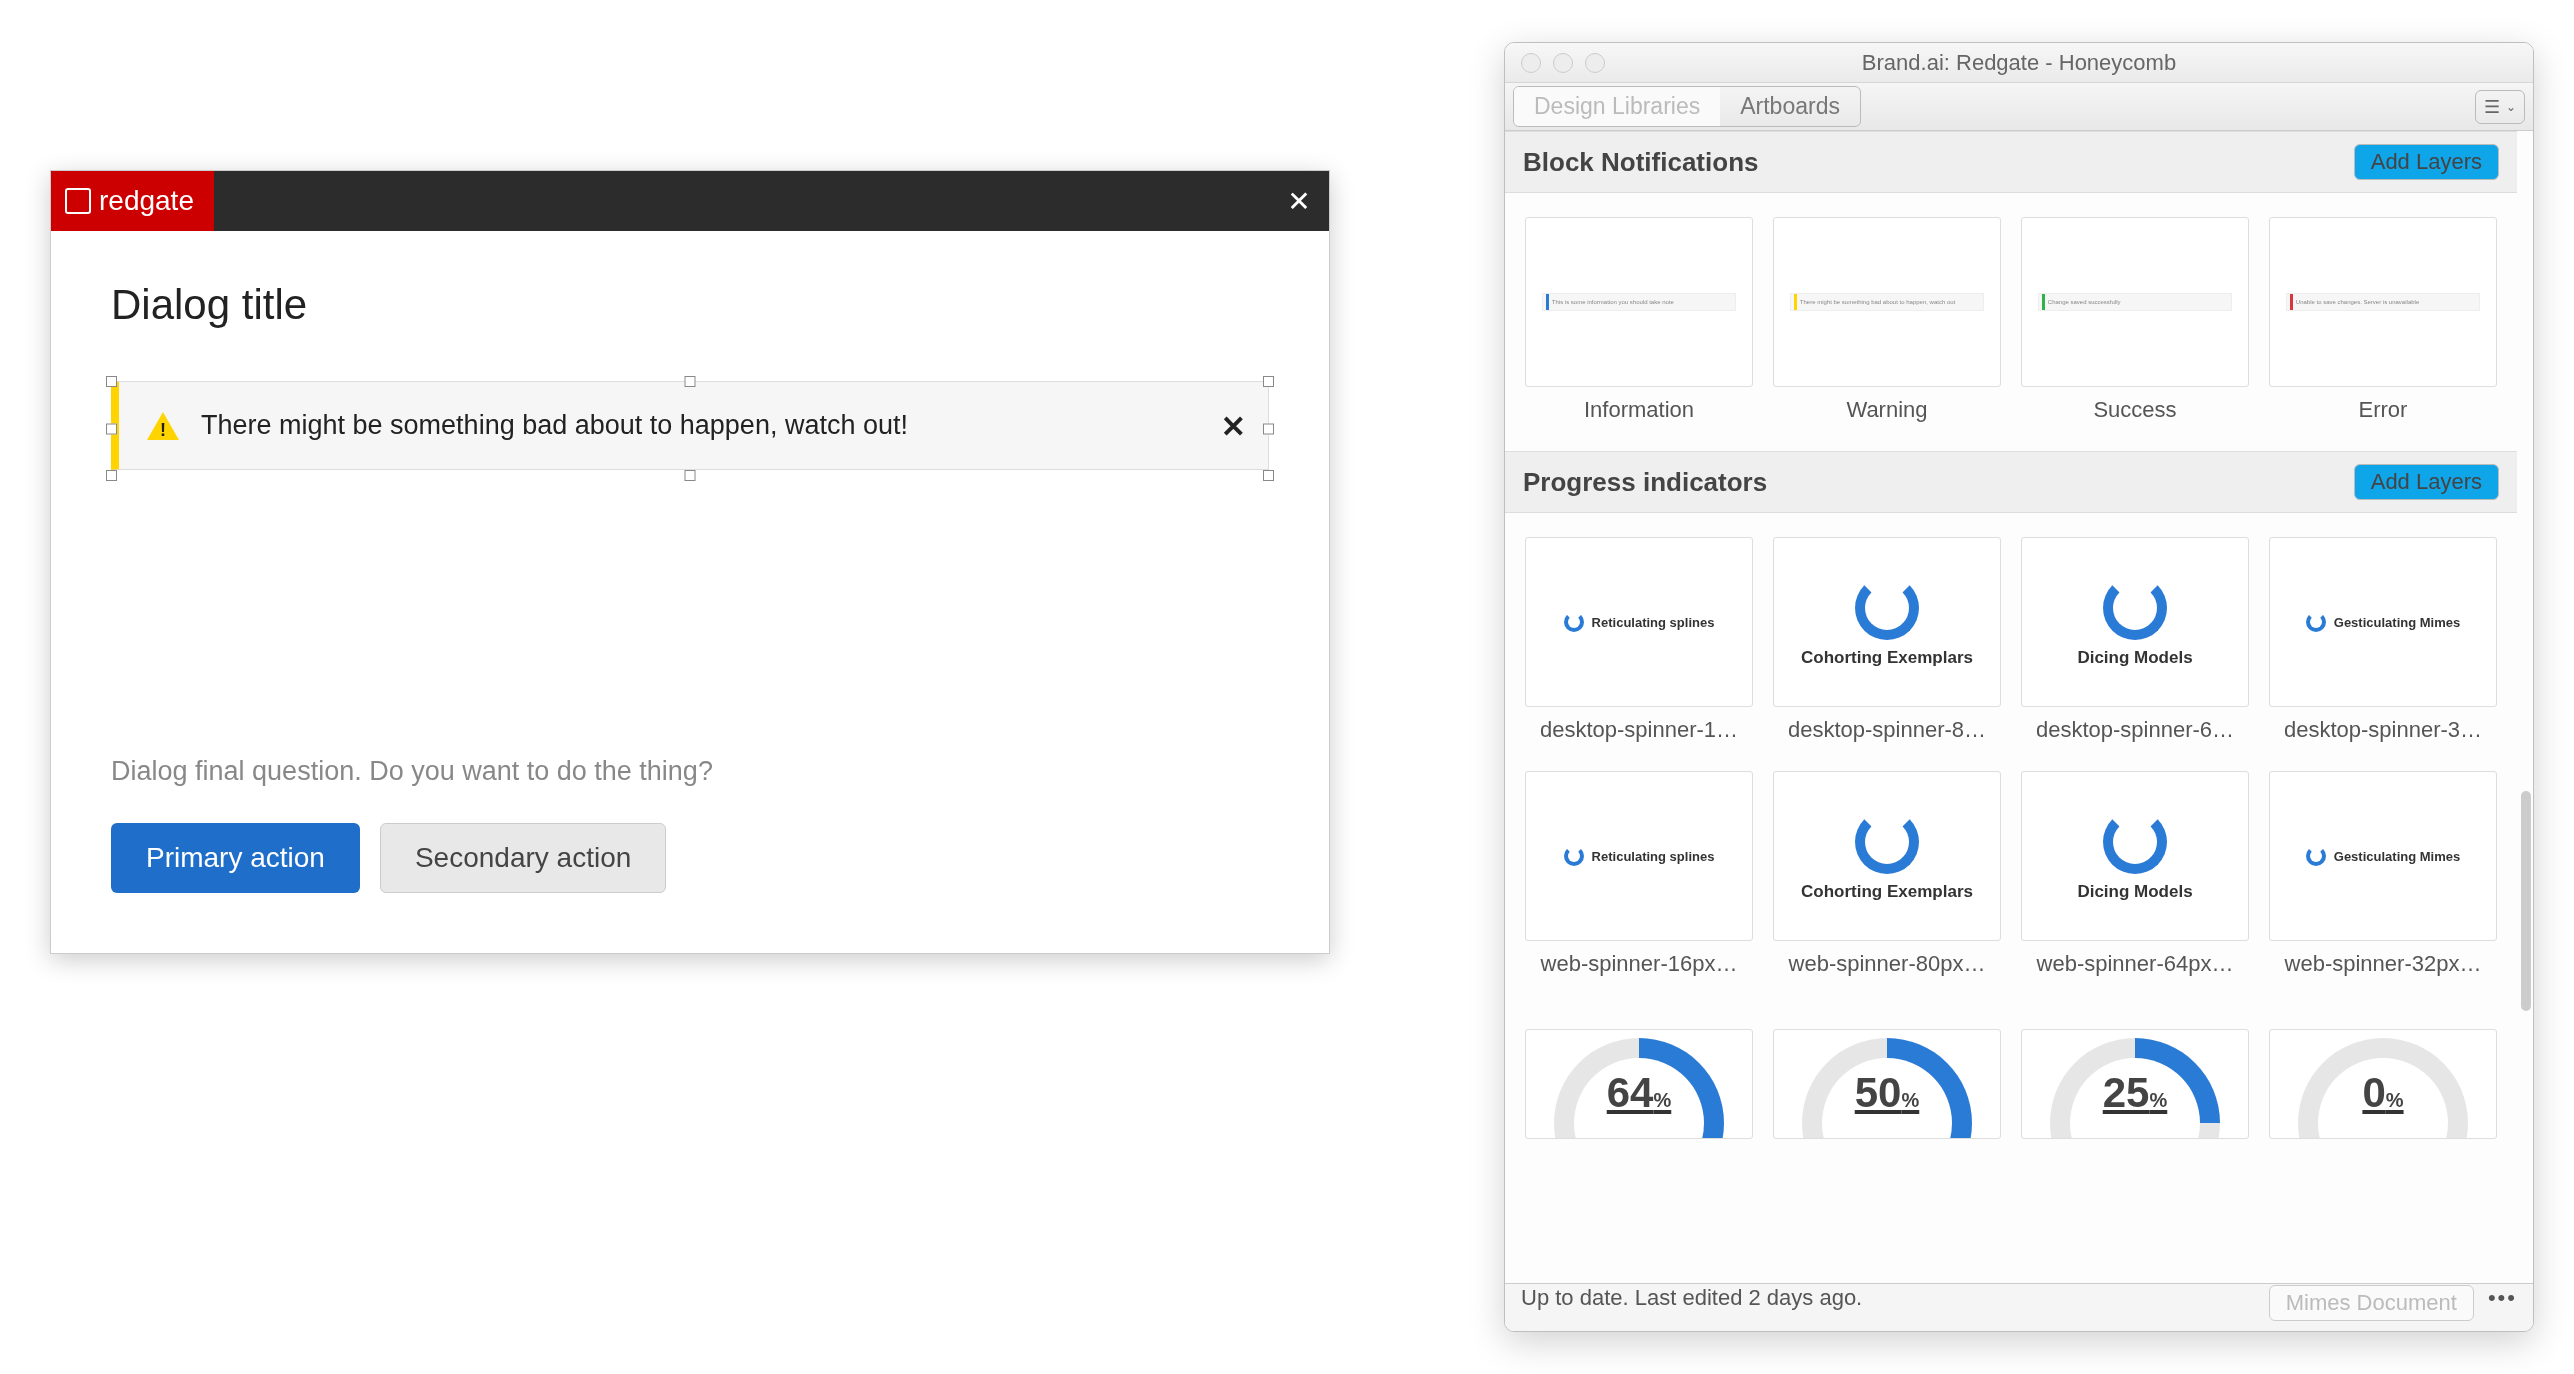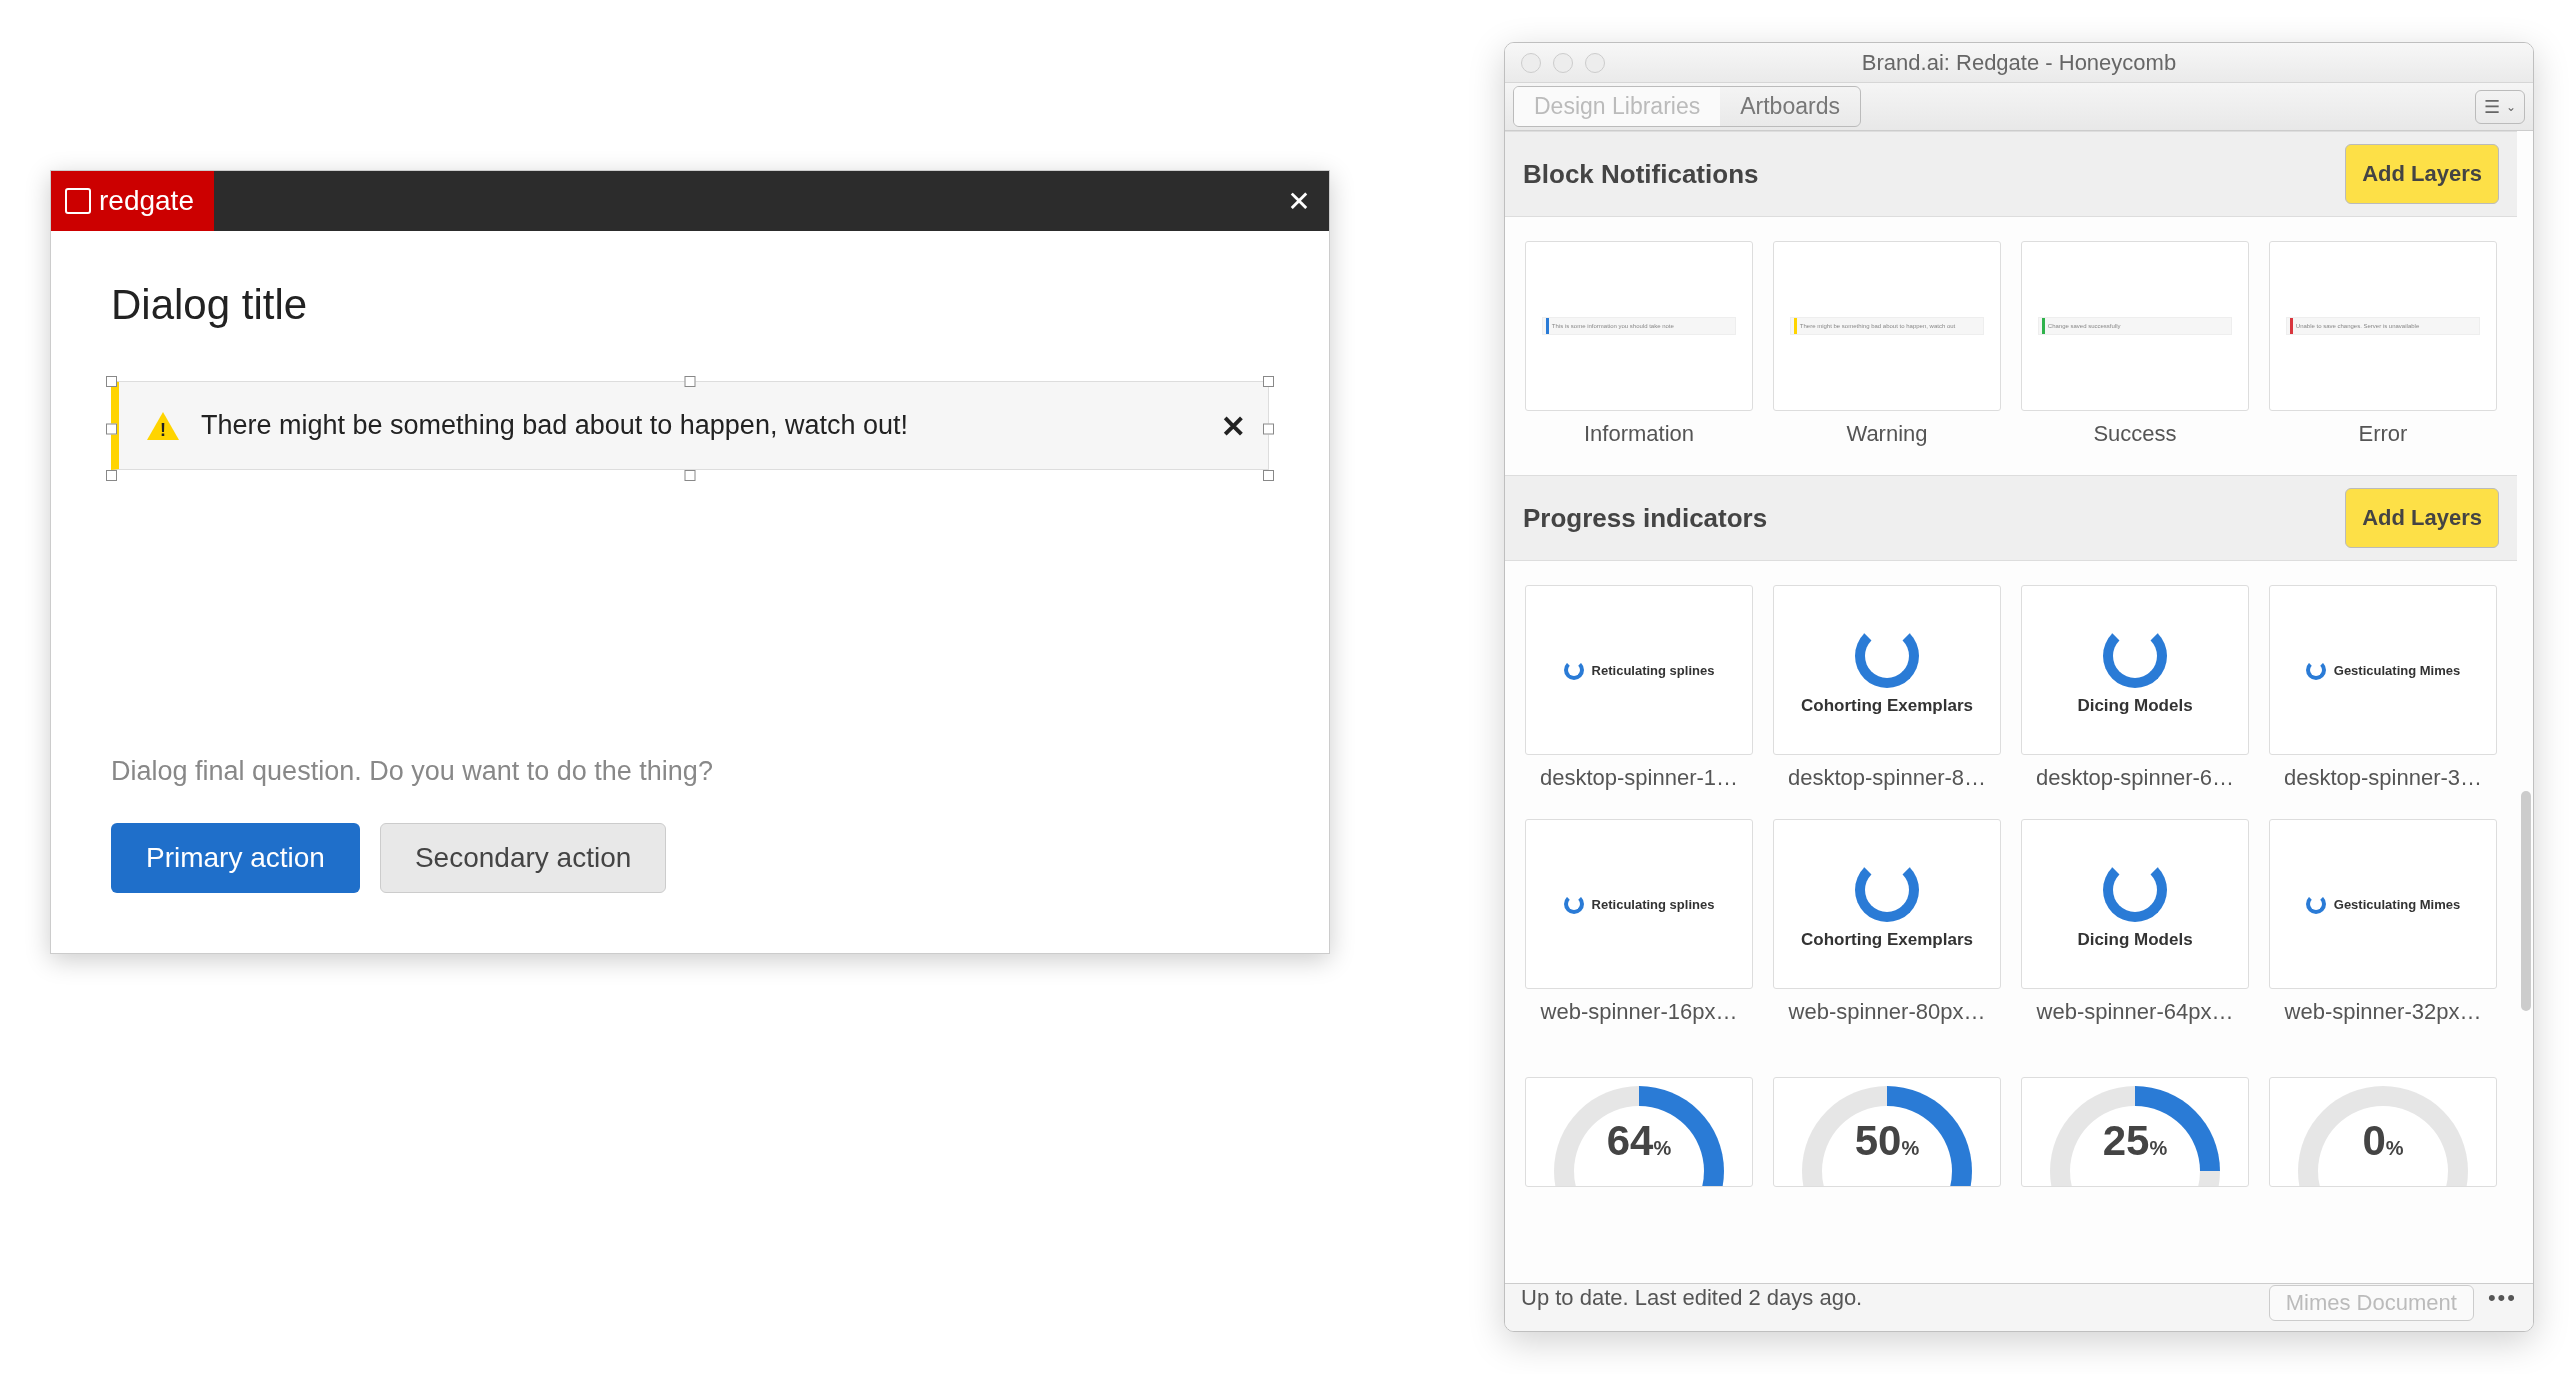--- a/index.html
+++ b/index.html
@@ -229,28 +229,27 @@
   border-top: 1px solid #ddd;
   border-bottom: 1px solid #ddd;
   padding: 12px 18px;
 }
 .section-header h3 {
   font-size: 26px;
   font-weight: 600;
   color: #444;
 }
 .add-layers-btn {
-  background: #fde047;
+  background: #0ea5e9;
   border: 1px solid #bbb;
   border-radius: 6px;
-  padding: 16px 16px;
+  padding: 4px 16px;
   font-size: 22px;
   color: #444;
   cursor: pointer;
-  font-weight: bold;
 }
 
 .grid {
   display: grid;
   grid-template-columns: repeat(4, 1fr);
   gap: 20px;
   padding: 24px 20px 28px 20px;
 }
 .tile {
   display: flex;
@@ -322,20 +321,21 @@
 }
 .donut-tile {
   height: 110px;
   background: #fff;
   border: 1px solid #ddd;
   border-radius: 3px;
   display:flex;
   align-items:flex-start;
   justify-content:center;
   overflow:hidden;
+  text-decoration:underline;
 }
 .donut {
   margin-top: 8px;
   width: 170px; height: 170px;
   border-radius: 50%;
   position: relative;
   display:flex;
   align-items:center;
   justify-content:center;
 }

